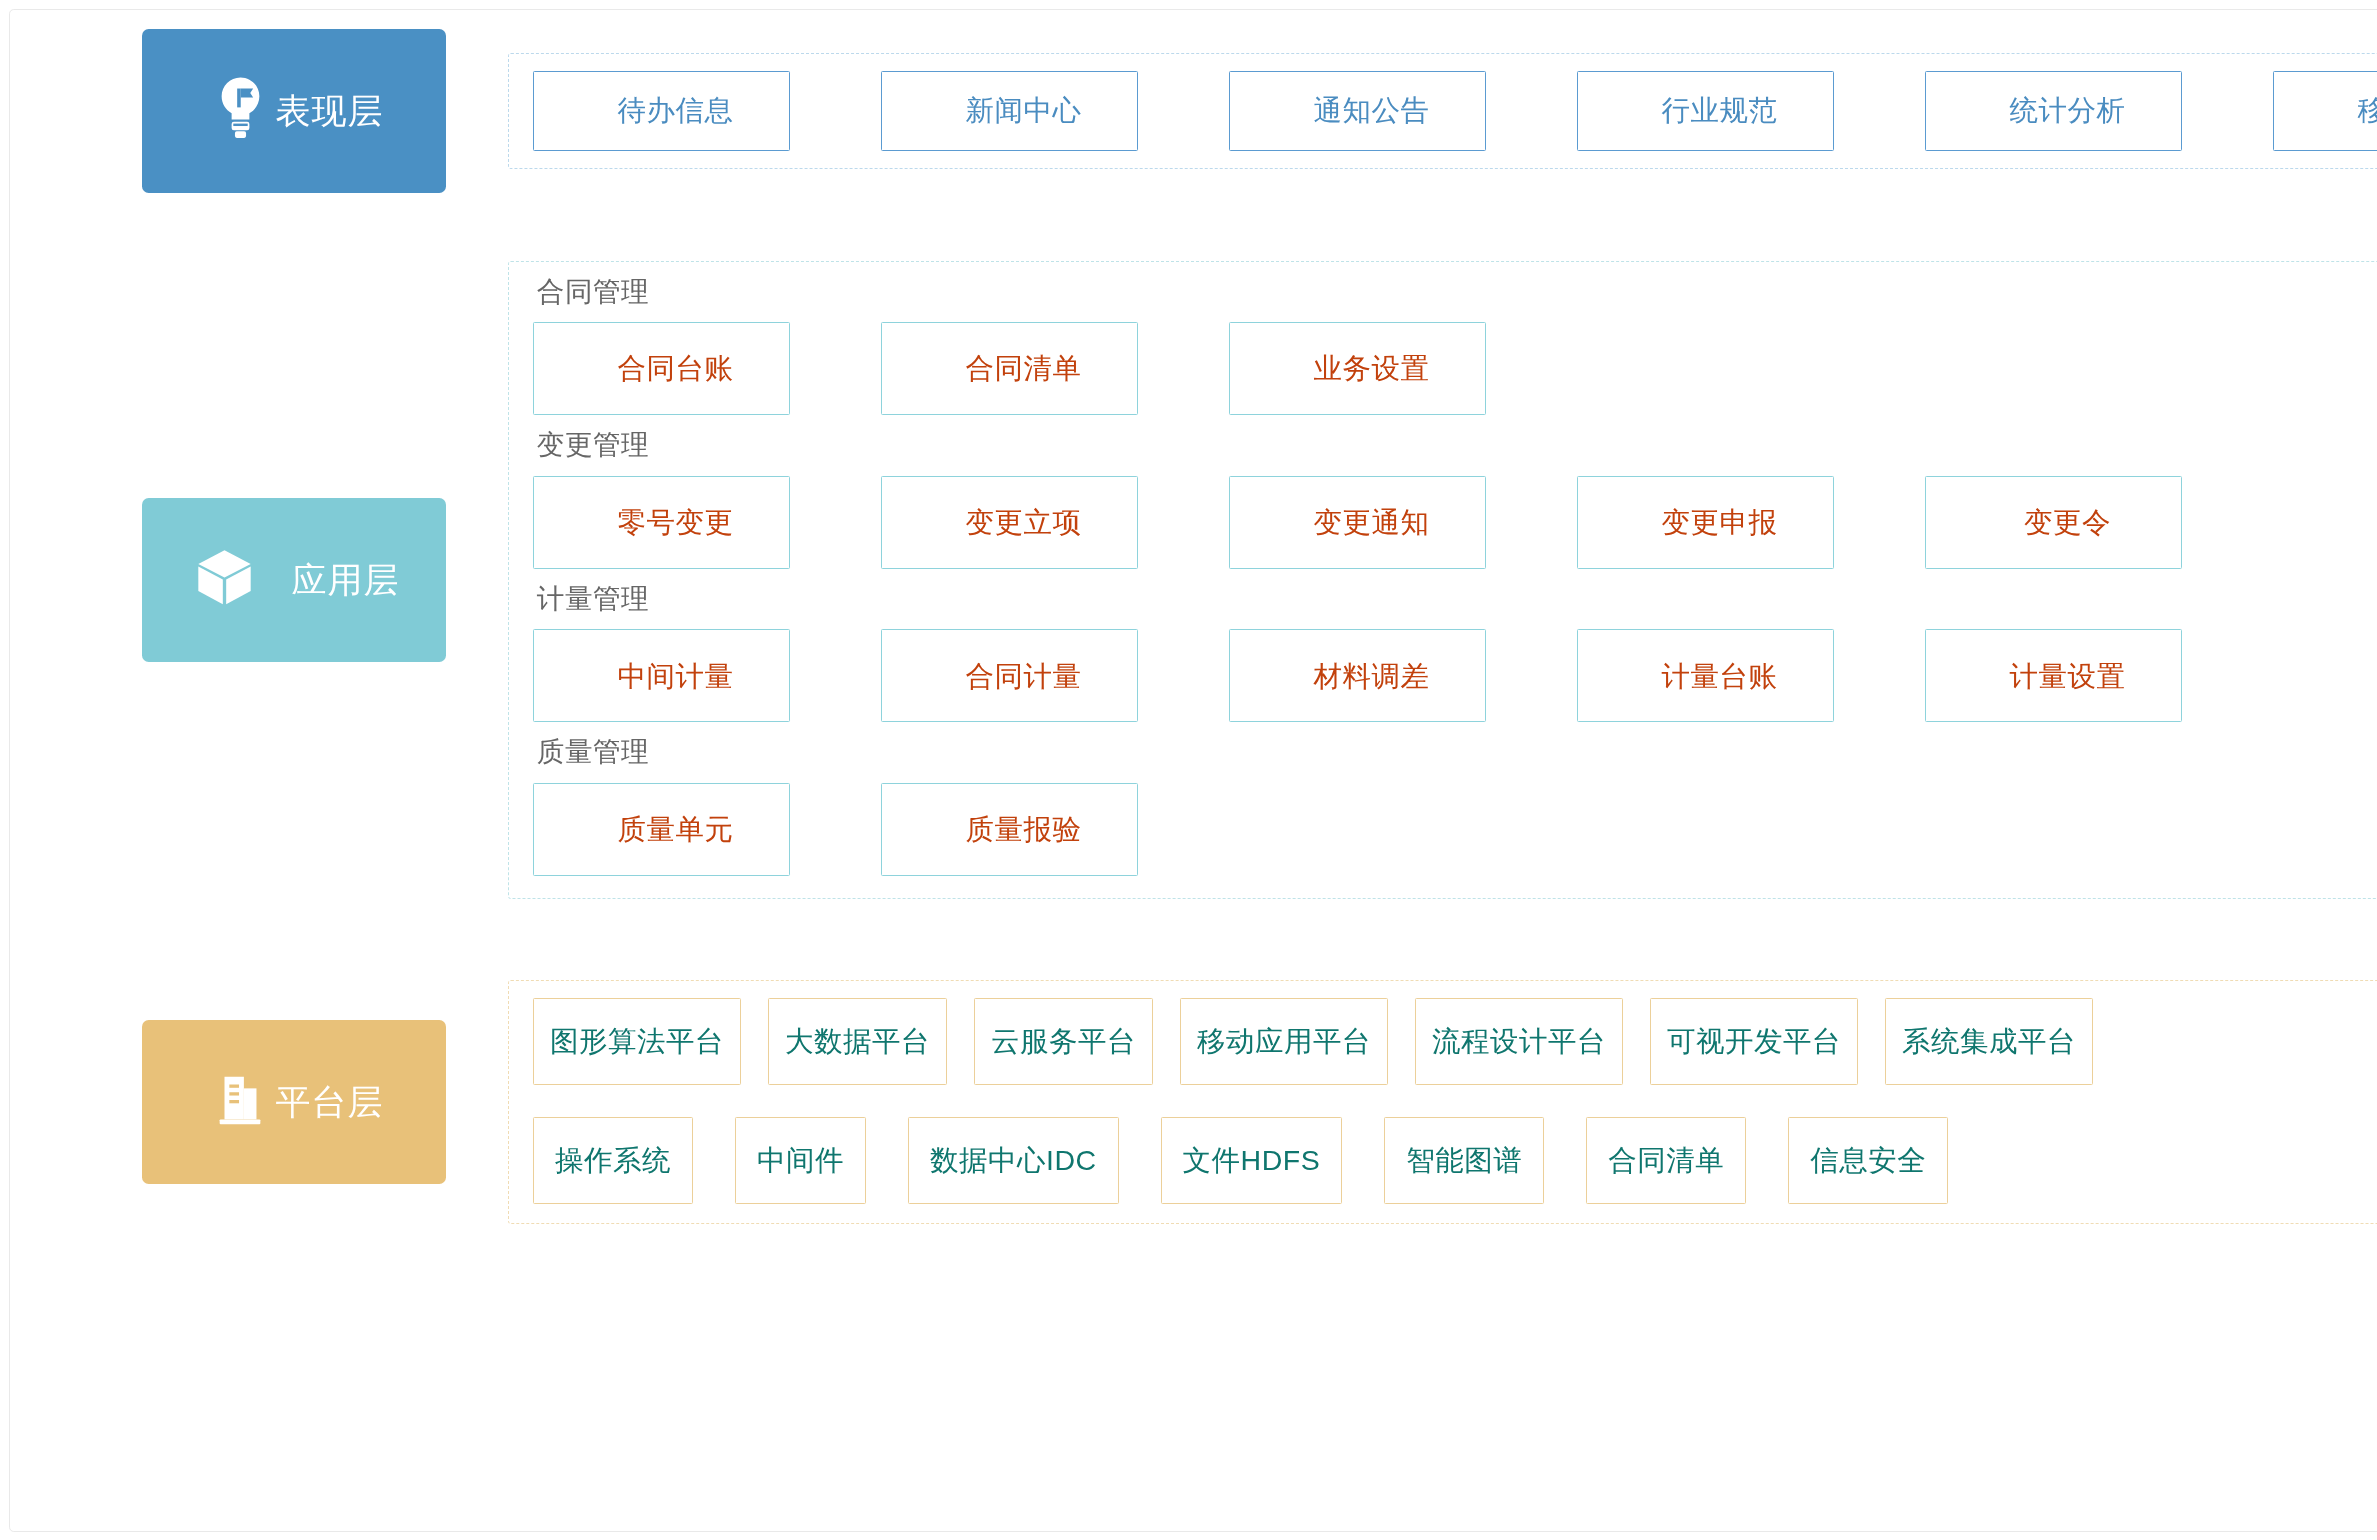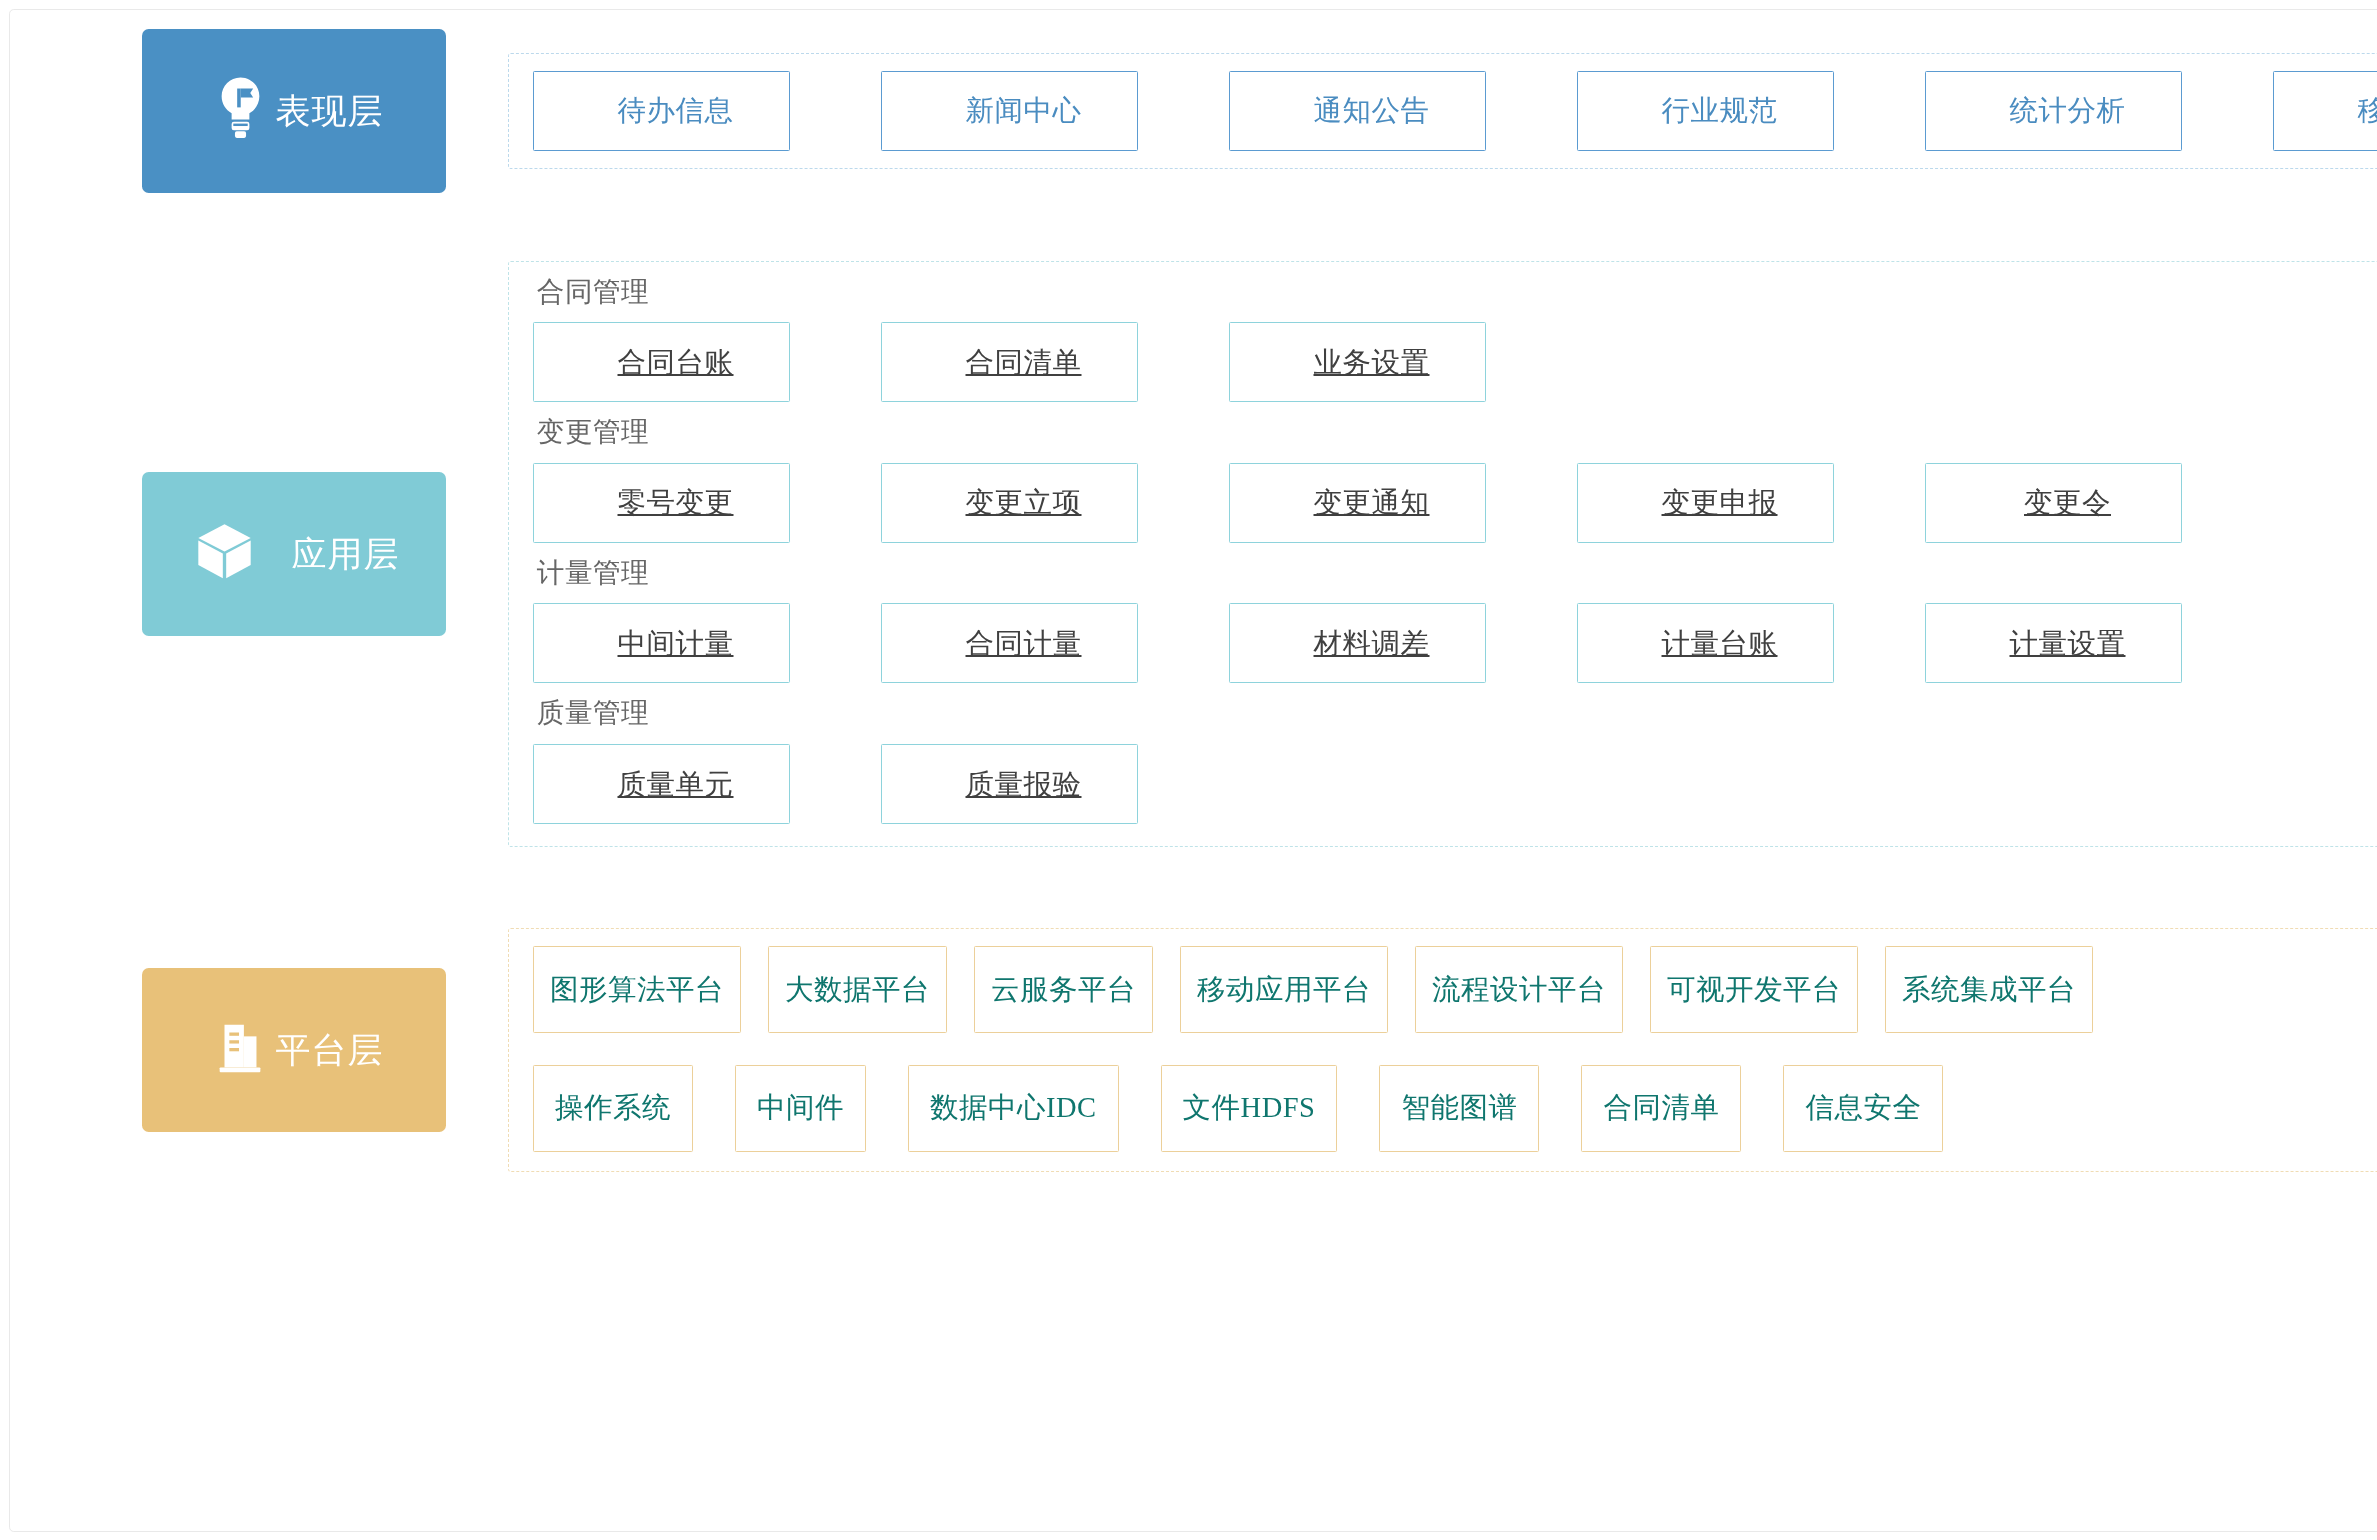--- a/index.html
+++ b/index.html
@@ -108,41 +108,39 @@
     color: #4a8cc0;
     width: 257px;
     height: 80px;
     margin-right: 91px;
   }
   .chip-blue:last-child { margin-right: 0; }
 
   
   .chip-teal {
     border: 1.9px solid #8ed3dc;
-    color: #404040;
+    color: #c2410c;
     width: 257px;
-    height: 80px;
+    height: 93px;
     margin-right: 91px;
-    text-decoration: underline;
   }
   .chip-teal:last-child { margin-right: 0; }
 
   
   .chip-gold {
     border: 1.9px solid #ecd09a;
     color: #0f766e;
     height: 87px;
     padding: 0 16px;
     margin-right: 27px;
   }
   .chip-gold:last-child { margin-right: 0; }
   .platform-row-2 .chip-gold {
     padding: 0 21px;
     margin-right: 42px;
-    font-family: Liberation Serif, serif;
   }
   .platform-row-2 .chip-gold:last-child { margin-right: 16px; }
 
   .group-title {
     font-size: 27.6px;
     color: #666666;
     line-height: 1;
     letter-spacing: 0.5px;
     margin: 0 0 17px 3.8px;
   }

